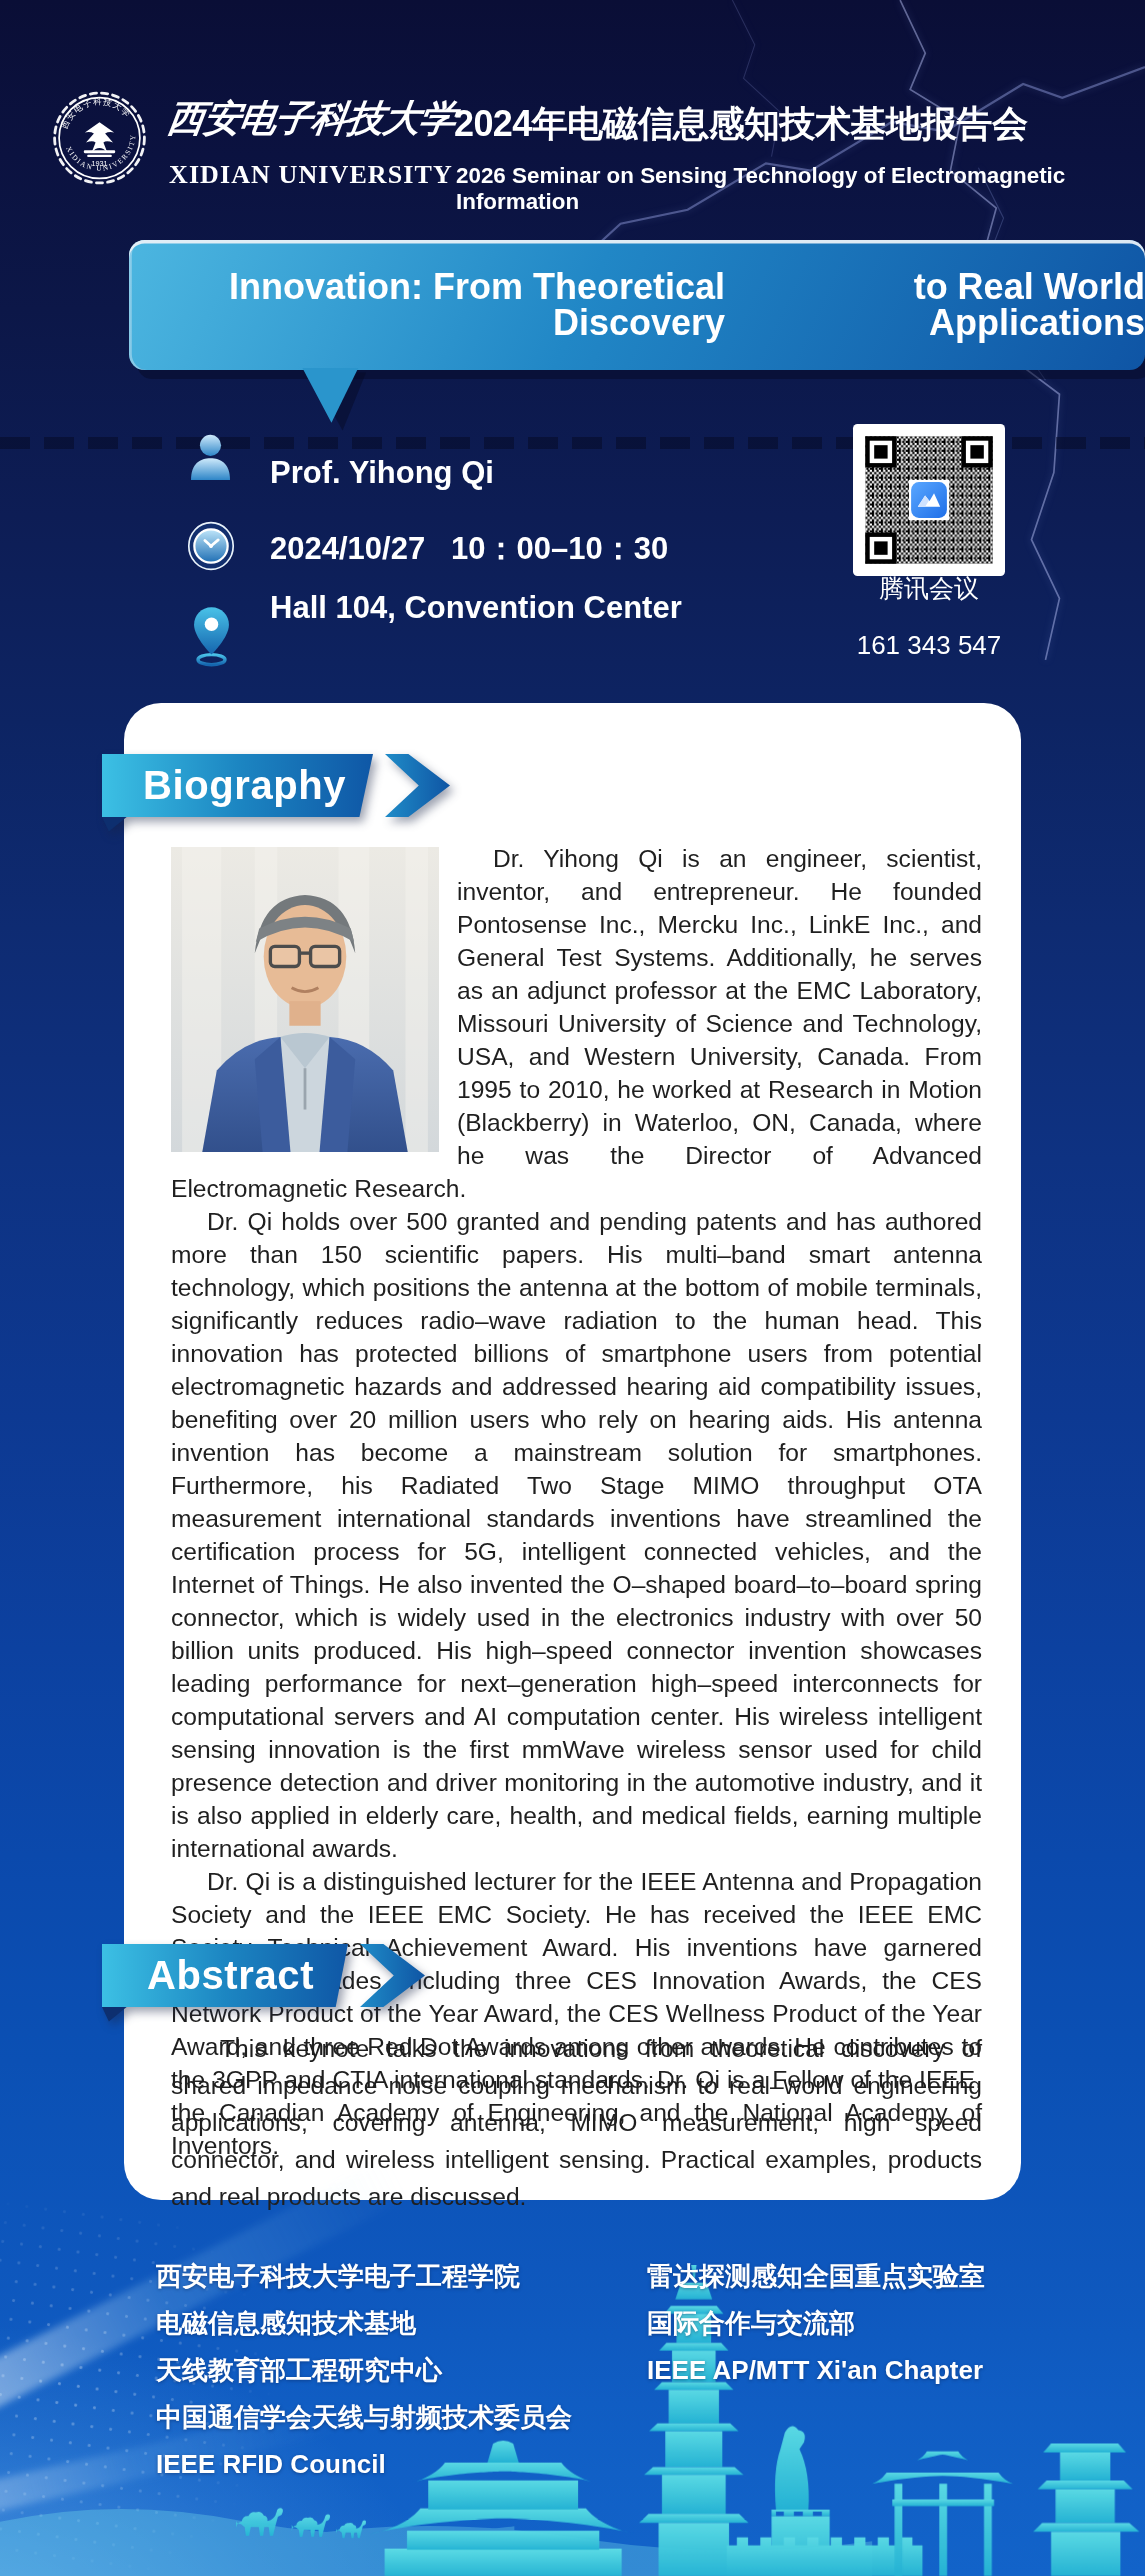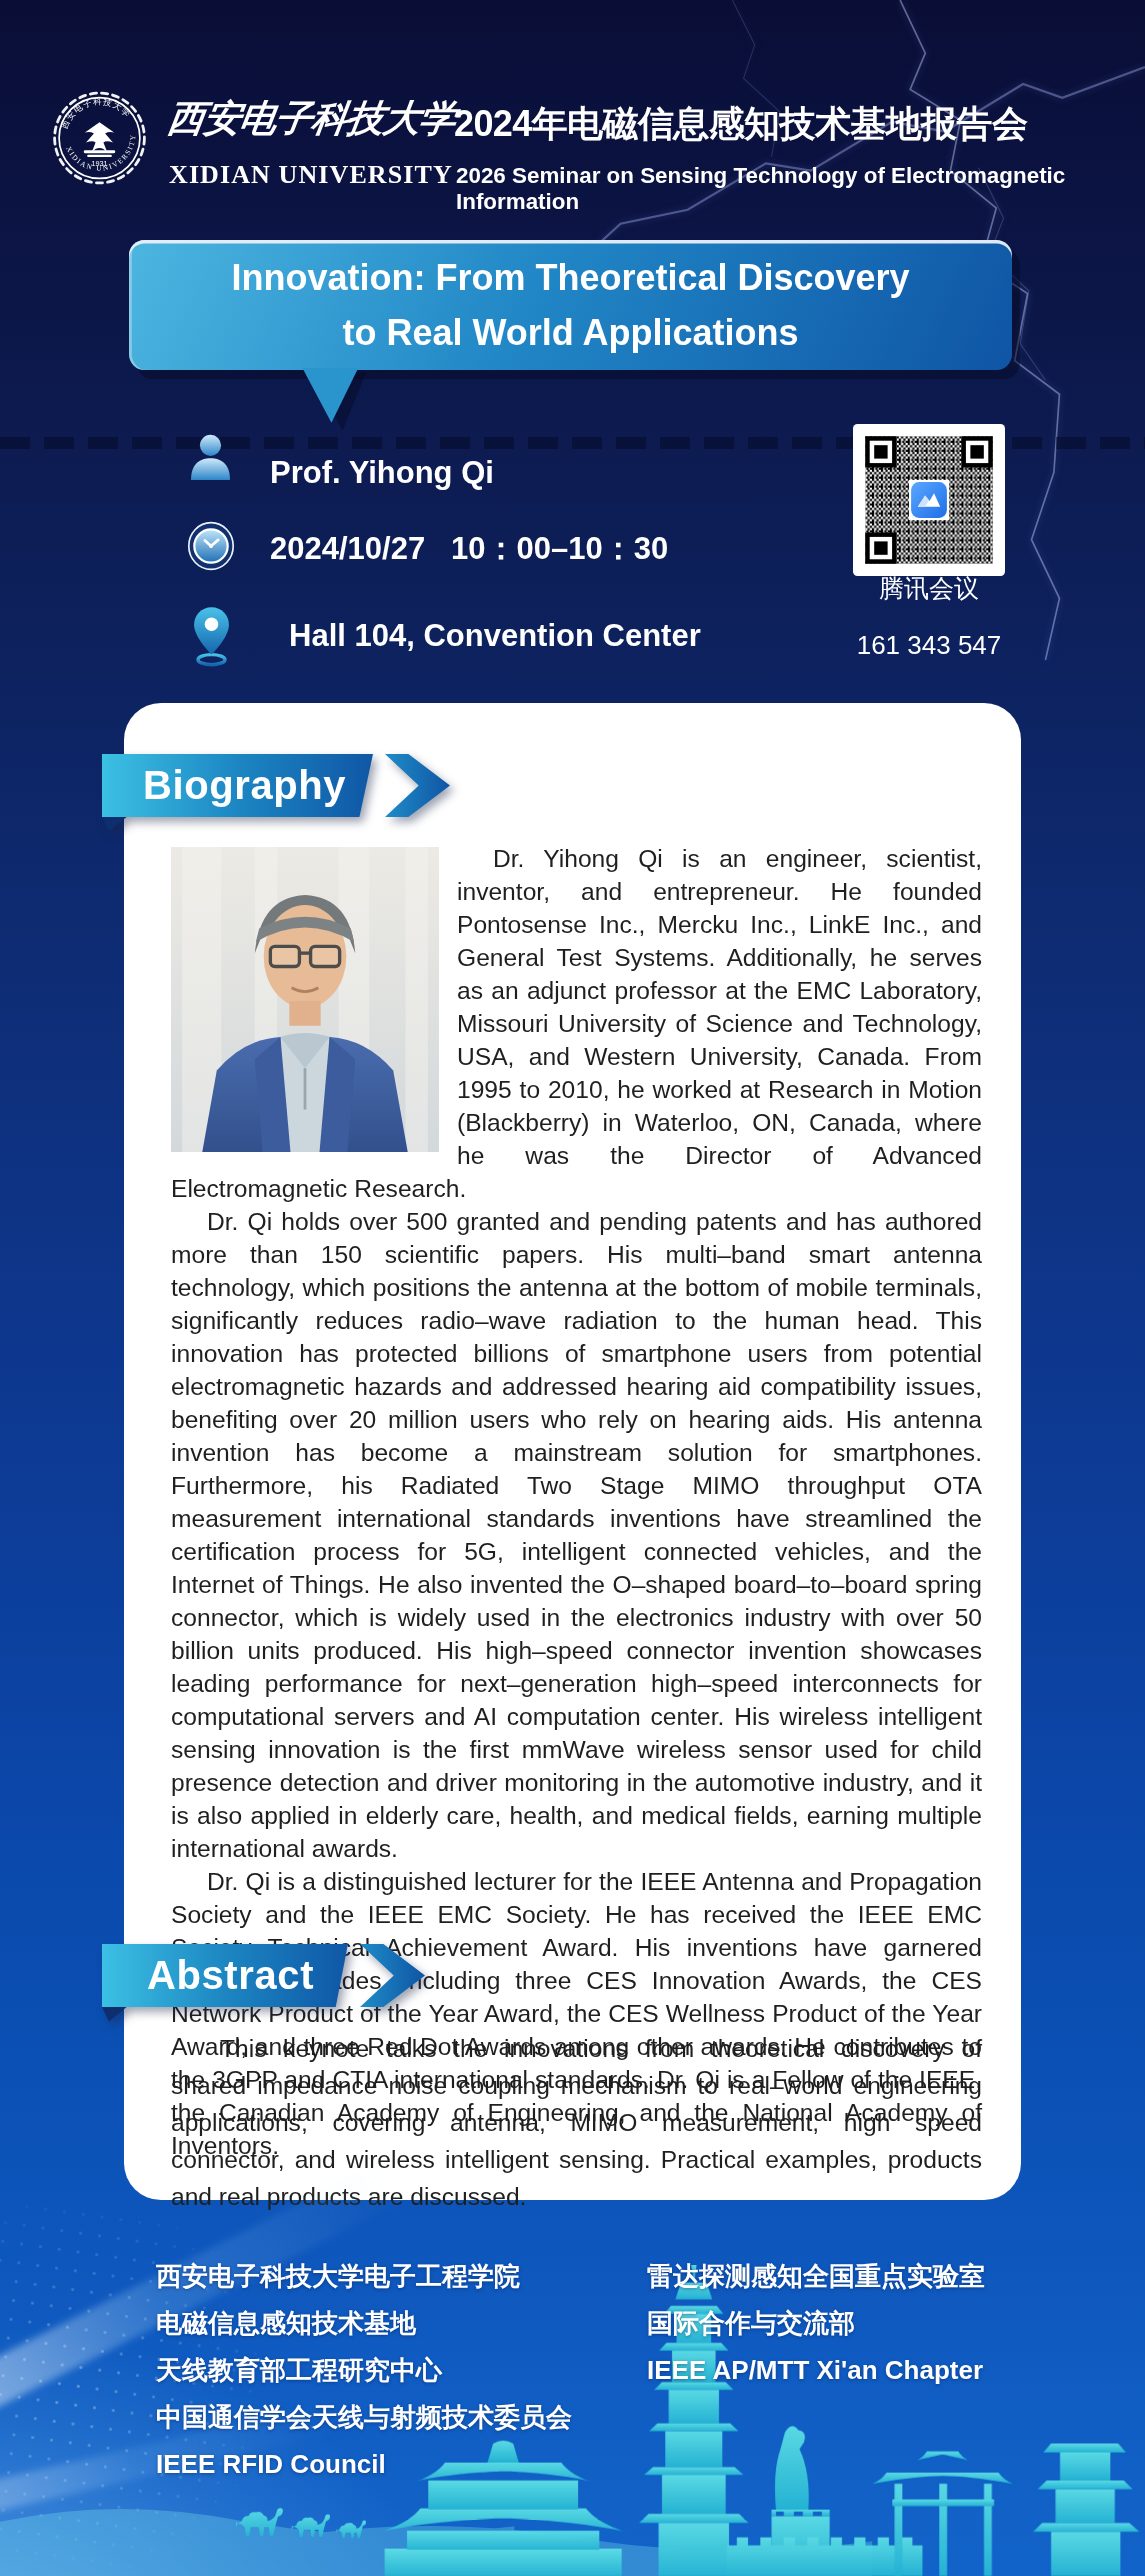--- a/index.html
+++ b/index.html
@@ -10,24 +10,24 @@
   
   .uni-cn{left:168px;top:94px;font-size:37px;font-weight:700;color:#fff;
     letter-spacing:-1.1px;transform:skewX(-8deg);font-style:italic;}
   .uni-en{left:169px;top:160px;font-size:26px;font-weight:700;color:#fff;
     font-family:"Liberation Serif","DejaVu Serif",serif;letter-spacing:1.1px;}
   .event-cn{left:454px;top:100px;font-size:36px;font-weight:800;color:#fff;letter-spacing:-0.6px;}
   .event-en{left:456px;top:163px;font-size:22.4px;font-weight:700;color:#fff;letter-spacing:0;}
   .dashband{left:0;top:437px;width:1145px;height:12.3px;opacity:.55;
     background:repeating-linear-gradient(90deg,rgba(4,8,34,.9) 0 30px,rgba(4,8,34,0) 30px 44px);}
   
-  .banner{left:129px;top:240px;width:883px;height:130px;border-radius:15.7px;
+  .banner{left:129px;top:240px;width:1016px;height:130px;border-radius:15.7px;
     background:linear-gradient(115deg,#4cb6e0 0%,#2187c6 45%,#0f55a5 100%);
     box-shadow:7.8px 9px 0 rgba(6,10,38,.5), inset 0 3.4px 0 rgba(233,240,247,.95), inset 2.8px 0 0 rgba(233,240,247,.4);
-    display:flex;flex-direction:column;justify-content:center;align-items:center;gap:19px;}
+    display:flex;justify-content:center;align-items:center;gap:19px;text-align:right;}
   .banner .t{color:#fff;font-size:36px;font-weight:800;letter-spacing:0;line-height:1;}
   
   .info-text{color:#fff;font-size:31px;font-weight:700;white-space:pre;}
   .qrbox{left:853px;top:424px;width:152px;height:152px;background:#fff;border-radius:4.5px;
     display:flex;align-items:center;justify-content:center;}
   .meet{left:853px;width:152px;text-align:center;color:#fff;font-weight:500;}
   
   .card{left:124px;top:703px;width:897px;height:1497px;background:#ffffff;border-radius:37px;}
   
   .ribbon{filter:drop-shadow(4.5px 5.6px 5px rgba(25,35,70,.42));}
@@ -145,21 +145,21 @@
     <defs>
         <linearGradient id="gl1" x1="0" y1="0" x2="0" y2="1">
           <stop offset="0" stop-color="#49c2e8"></stop>
           <stop offset="1" stop-color="#1565ae"></stop>
         </linearGradient>
       </defs>
     <ellipse cx="40" cy="97" rx="24" ry="9" fill="none" stroke="url(#gl1)" stroke-width="6"></ellipse>
     <path d="M40,4 C22,4 9,18 9,35 C9,58 40,88 40,88 C40,88 71,58 71,35 C71,18 58,4 40,4 Z" fill="url(#gl1)"></path>
     <circle cx="40" cy="34" r="12" fill="#ffffff"></circle>
   </svg>
-  <div class="abs info-text" style="left:270px;top:618px;margin-left:19px;">Hall 104, Convention Center</div>
+  <div class="abs info-text" style="left:270px;top:590px;">Hall 104, Convention Center</div>
 
   <div class="abs qrbox">
     <svg width="132" height="132" viewBox="0 0 236 236">
       <defs>
         <pattern id="qrp" width="16" height="16" patternUnits="userSpaceOnUse">
           <g fill="#000">
             <rect x="0" y="0" width="4" height="4"></rect>
               <rect x="8" y="0" width="4" height="4"></rect>
             <rect x="4" y="4" width="4" height="4"></rect>
               <rect x="12" y="4" width="4" height="4"></rect>

